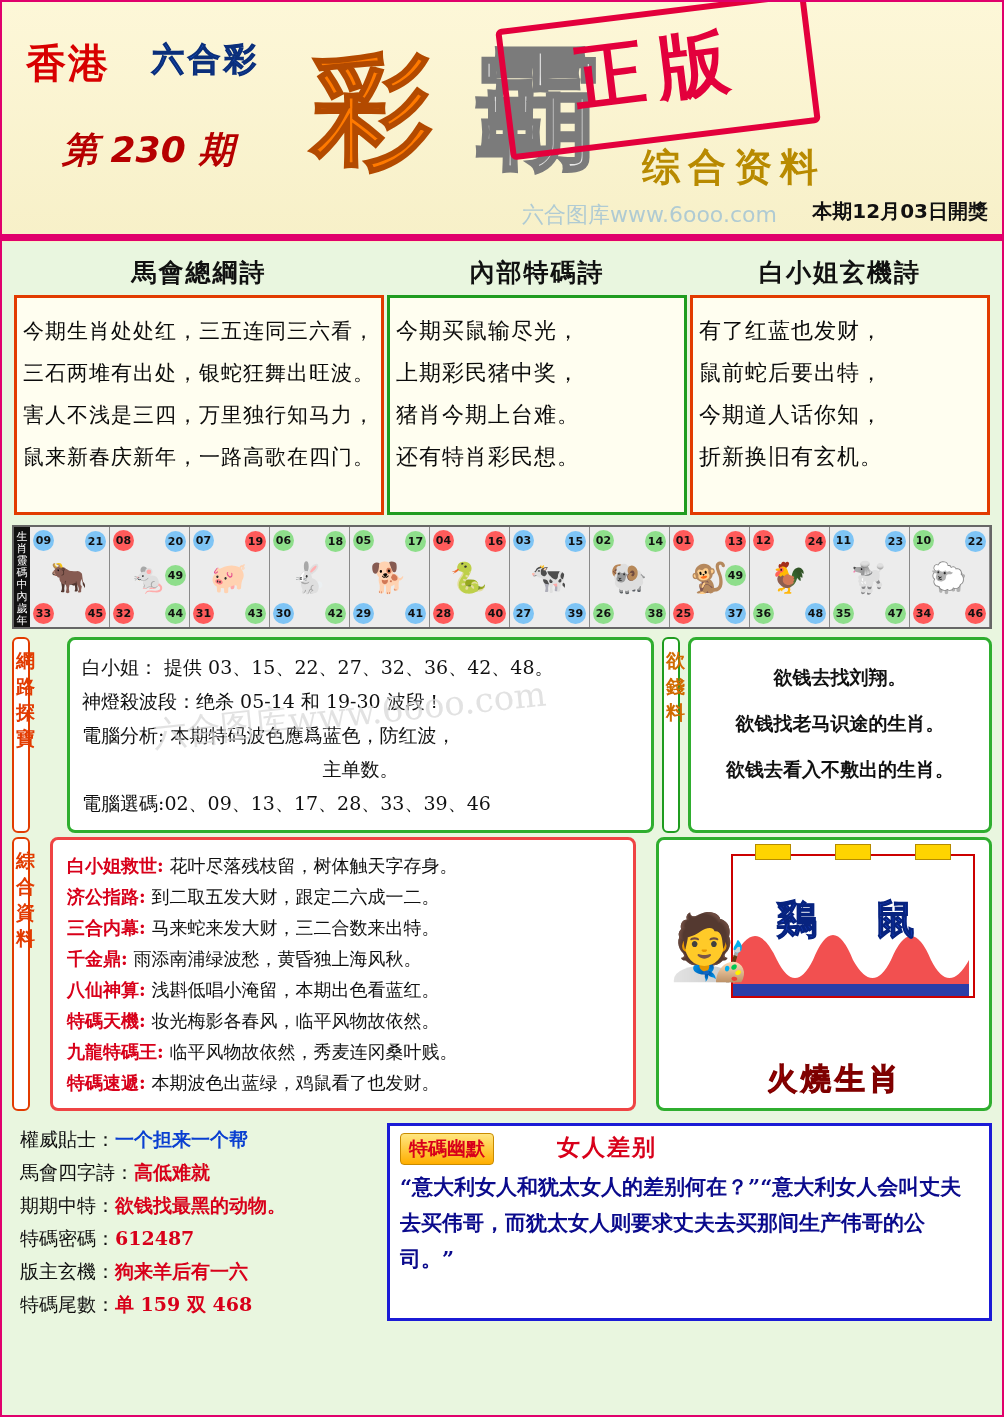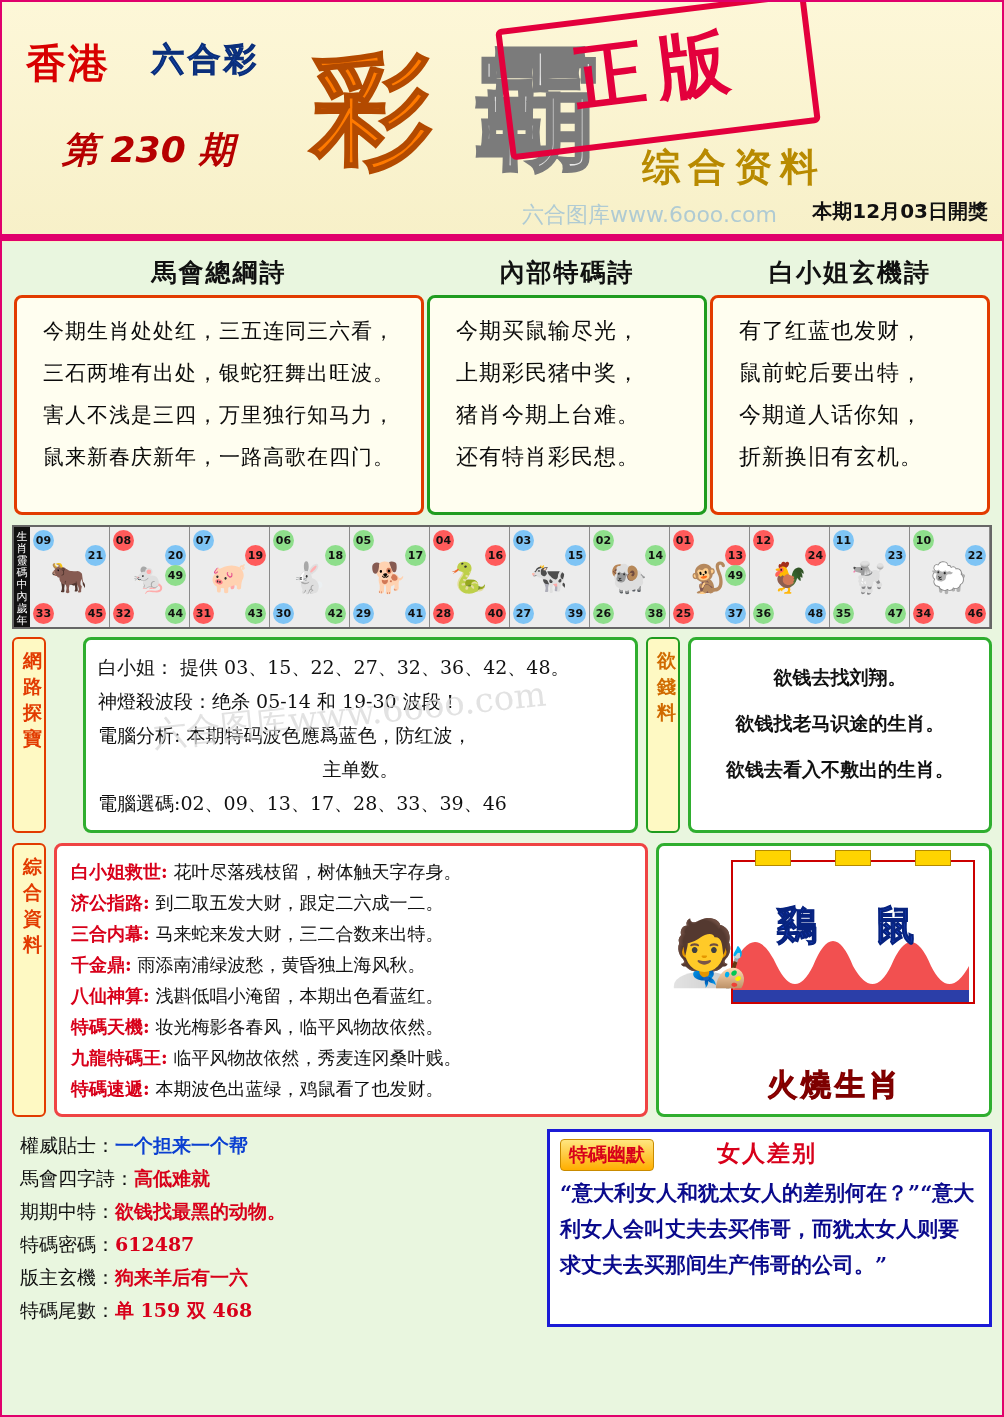--- a/index.html
+++ b/index.html
@@ -23,73 +23,73 @@
   .stamp span{display:block;text-align:center;font-size:72px;font-weight:bold;color:#e3003c;line-height:106px;letter-spacing:12px;font-family:"DejaVu Serif",serif;}
   .drawdate{position:absolute;right:14px;top:196px;font-size:20px;font-weight:bold;color:#111;}
   .hdrule{position:absolute;left:0;right:0;top:232px;height:7px;background:#e0006c;}
   .watermark-h{position:absolute;left:520px;top:198px;font-size:22px;color:#8ab7d8;opacity:.65;}
 
   
   .poems{display:flex;gap:3px;padding:8px 12px 0 12px;}
   .poem-col{flex:1;}
   .poem-col.c1{flex:1.22;}
   .poem-title{text-align:center;font-size:25px;font-weight:bold;color:#111;font-family:"DejaVu Serif",serif;letter-spacing:2px;margin:6px 0 6px;}
-  .poem-box{border:3px solid #404040;border-radius:8px;background:#fffef0;padding:12px 26px;min-height:190px;}
+  .poem-box{border:3px solid #404040;border-radius:0;background:#fffef0;padding:12px 6px;min-height:190px;}
   .poem-box.green{border-color:#1f9c1f;}
   .poem-box.orange{border-color:#e23b00;}
   .poem-line{font-size:22px;color:#0b0b0b;line-height:42px;font-family:"DejaVu Serif",serif;letter-spacing:1px;white-space:nowrap;}
   .poem-col.c1 .poem-line{font-size:21px;}
 
   
   .zodiac{display:flex;margin:10px 10px 0 10px;border:2px solid #666;background:#ddd;height:100px;}
   .zod-head{width:16px;background:#111;color:#fff;font-size:11px;line-height:12px;text-align:center;padding:4px 2px;box-sizing:border-box;}
   .zcell{position:relative;flex:1;border-right:1px solid #8a8a8a;background:#ececec;}
   .zcell .num{position:absolute;width:21px;height:21px;border-radius:50%;font-size:11px;font-weight:bold;color:#111;text-align:center;line-height:21px;}
   .n-tl{left:3px;top:3px;}
-  .n-tr{right:3px;top:18px;}
+  .n-tr{right:3px;top:4px;}
   .n-bl{left:3px;bottom:3px;}
   .n-br{right:3px;bottom:3px;}
   .n-mid{right:3px;top:38px;}
   .c-red{background:#ff5b5b;}
   .c-blue{background:#7ec4f5;}
   .c-green{background:#8ede8b;}
   .animal{position:absolute;left:50%;top:50%;transform:translate(-50%,-50%);font-size:30px;}
 
   
   .mid{display:flex;margin:8px 10px 0 10px;gap:8px;}
-  .side-label{width:34px;background:#fef9c3;border:2px solid #e23b00;border-radius:6px;color:#e23b00;font-size:19px;font-weight:bold;text-align:right;padding:8px 2px;line-height:26px;box-sizing:border-box;font-family:"DejaVu Serif",serif;}
+  .side-label{width:18px;background:#ffffff;border:2px solid #e23b00;border-radius:6px;color:#e23b00;font-size:19px;font-weight:bold;text-align:left;padding:8px 2px;line-height:26px;box-sizing:border-box;font-family:"DejaVu Serif",serif;}
   .side-label.green{border-color:#1f9c1f;color:#d06a00;}
   .box-green{flex:1;border:3px solid #2fae2f;border-radius:8px;background:#fff;padding:10px 12px;box-sizing:border-box;margin-left:29px;}
   .rowtxt{font-size:19px;color:#111;line-height:34px;font-family:"DejaVu Serif",serif;}
   .right-box{width:304px;border:3px solid #2fae2f;border-radius:8px;background:#fff;padding:14px 10px;box-sizing:border-box;text-align:center;}
   .right-box div{font-size:19px;font-weight:bold;color:#111;line-height:46px;font-family:"DejaVu Serif",serif;}
 
   
-  .comp{display:flex;margin:10px 10px 0 10px;gap:8px;}
+  .comp{display:flex;margin:4px 10px 0 10px;gap:20px;}
   .comp-box{flex:1;border:3px solid #ef4444;border-radius:8px;background:#fff;padding:10px 14px;box-sizing:border-box;}
   .cline{font-size:18px;line-height:31px;font-family:"DejaVu Serif",serif;color:#111;}
   .cline b{color:#d8001a;font-weight:bold;}
   .pic-box{width:330px;border:3px solid #2fae2f;border-radius:8px;background:#fff;position:relative;overflow:hidden;}
   .sign{position:absolute;left:72px;top:14px;width:240px;height:140px;background:#fff;border:2px solid #c00;}
   .sign .hook{position:absolute;top:-12px;width:34px;height:14px;background:#ffd400;border:1px solid #b58b00;}
   .wave{position:absolute;left:74px;top:64px;width:236px;height:92px;}
   .char1{position:absolute;left:118px;top:52px;font-size:40px;font-weight:bold;color:#1c46d0;-webkit-text-stroke:1px #07237f;font-family:"DejaVu Serif",serif;}
   .char2{position:absolute;left:216px;top:52px;font-size:40px;font-weight:bold;color:#1c46d0;-webkit-text-stroke:1px #07237f;font-family:"DejaVu Serif",serif;}
   .painter{position:absolute;left:10px;top:70px;font-size:64px;}
   .firetitle{position:absolute;left:108px;bottom:8px;font-size:30px;font-weight:bold;color:#e20000;-webkit-text-stroke:1px #7d0000;font-family:"DejaVu Serif",serif;letter-spacing:4px;}
 
   
   .bottom{display:flex;margin:12px 10px 0 10px;gap:10px;}
   .bl-label{width:34px;color:#e23b00;font-size:20px;font-weight:bold;text-align:center;line-height:30px;padding-top:30px;font-family:"DejaVu Serif",serif;}
   .bl-list{flex:1;padding-left:8px;}
   .bl-row{font-size:19px;line-height:33px;font-family:"DejaVu Serif",serif;color:#111;}
   .bl-row .lbl{color:#111;}
   .bl-row .val{color:#d8001a;font-weight:bold;}
   .bl-row .valb{color:#0a3fd1;font-weight:bold;}
-  .joke{width:445px;border:3px solid #1b1bd6;background:#fff;padding:6px 10px 10px;box-sizing:border-box;position:relative;}
+  .joke{width:605px;border:3px solid #1b1bd6;background:#fff;padding:6px 10px 10px;box-sizing:border-box;position:relative;}
   .joke-tag{display:inline-block;background:linear-gradient(#ffe680,#ffae00);border:1px solid #c98b00;border-radius:4px;color:#d8001a;font-size:19px;font-weight:bold;padding:2px 8px;font-family:"DejaVu Serif",serif;}
   .joke-title{display:inline-block;margin-left:58px;font-size:23px;font-weight:bold;color:#d8001a;font-family:"DejaVu Serif",serif;letter-spacing:2px;}
   .joke-body{font-size:21px;line-height:36px;color:#0a0a8c;font-weight:bold;font-family:"DejaVu Serif",serif;margin-top:4px;}
 
   .watermark{position:absolute;left:150px;top:690px;font-size:34px;color:#d9d9d9;opacity:.75;transform:rotate(-6deg);pointer-events:none;font-family:"DejaVu Serif",serif;}
 </style>
 </head>
 <body>
 
 <div class="page">

